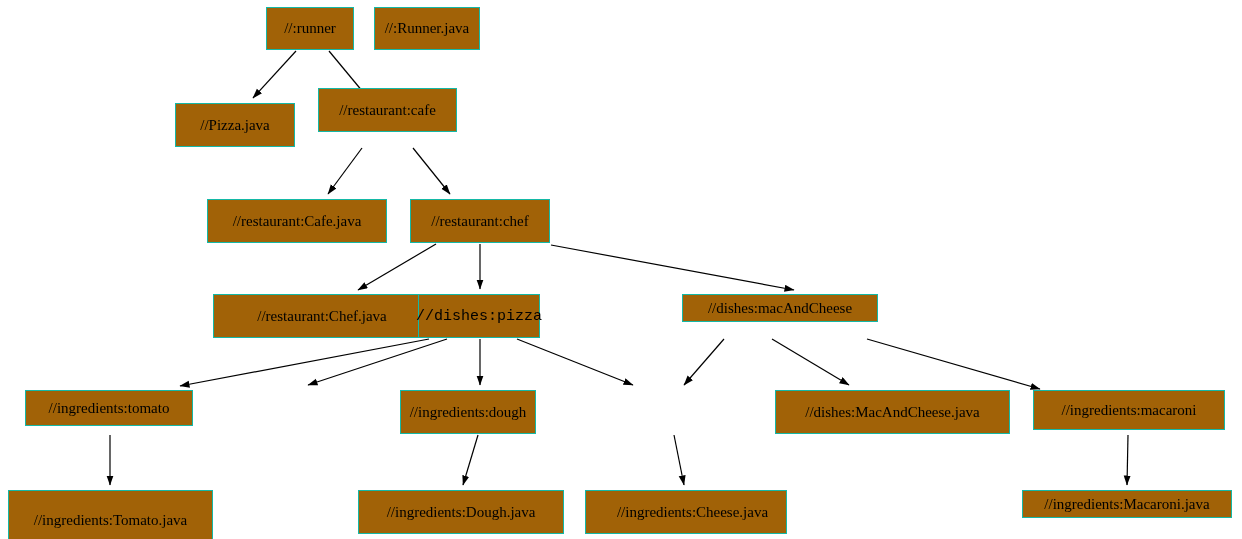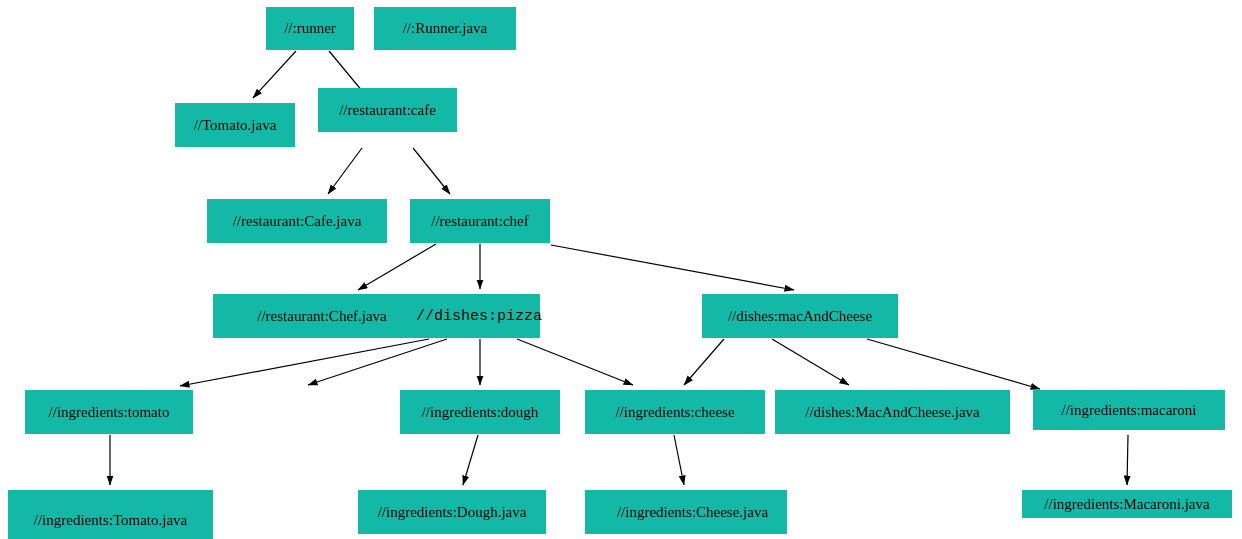--- a/index.html
+++ b/index.html
@@ -18,22 +18,22 @@
   #edges {
     position: absolute;
     left: 0;
     top: 0;
     width: 1242px;
     height: 539px;
   }
   .node {
     position: absolute;
     box-sizing: border-box;
-    background: #14b8a6;
-    border: 5px solid #14b8a6;
+    background: #a16207;
+    border: 1px solid #14b8a6;
     display: flex;
     align-items: center;
     justify-content: center;
     font-size: 15px;
     color: #000000;
     white-space: nowrap;
     text-align: right;
   }
   .edge-line {
     stroke: #000000;
@@ -66,36 +66,35 @@
     <line class="edge-line" x1="724" y1="339" x2="684" y2="385" marker-end="url(#arrow)"></line>
     <line class="edge-line" x1="772" y1="339" x2="849" y2="385" marker-end="url(#arrow)"></line>
     <line class="edge-line" x1="867" y1="339" x2="1040" y2="389" marker-end="url(#arrow)"></line>
     <line class="edge-line" x1="110" y1="435" x2="110" y2="485" marker-end="url(#arrow)"></line>
     <line class="edge-line" x1="478" y1="435" x2="463" y2="485" marker-end="url(#arrow)"></line>
     <line class="edge-line" x1="674" y1="435" x2="684" y2="485" marker-end="url(#arrow)"></line>
     <line class="edge-line" x1="1128" y1="435" x2="1127" y2="485" marker-end="url(#arrow)"></line>
   </svg>
 
   <div class="node" style="left:266px;  top:7px;   width:88px;  height:43px;">//:runner</div>
-  <div class="node" style="left:374px;  top:7px;   width:142px; height:43px;">//:Runner.java</div>
+  <div class="node" style="left:374px;  top:7px;   width:106px; height:43px;">//:Runner.java</div>
 
-  <div class="node" style="left:175px;  top:103px; width:120px; height:44px;">//Tomato.java</div>
+  <div class="node" style="left:175px;  top:103px; width:120px; height:44px;">//Pizza.java</div>
   <div class="node" style="left:318px;  top:88px; width:139px; height:44px;">//restaurant:cafe</div>
 
   <div class="node" style="left:207px;  top:199px; width:180px; height:44px;">//restaurant:Cafe.java</div>
   <div class="node" style="left:410px;  top:199px; width:140px; height:44px;">//restaurant:chef</div>
 
   <div class="node" style="left:213px;  top:294px; width:218px; height:44px;">//restaurant:Chef.java</div>
   <div class="node" style="left:418px;  top:294px; width:122px; height:44px;font-family:Liberation Mono, monospace;">//dishes:pizza</div>
-  <div class="node" style="left:702px;  top:294px; width:196px; height:44px;">//dishes:macAndCheese</div>
+  <div class="node" style="left:682px;  top:294px; width:196px; height:28px;">//dishes:macAndCheese</div>
 
-  <div class="node" style="left:25px;   top:390px; width:168px; height:44px;">//ingredients:tomato</div>
-  <div class="node" style="left:400px;  top:390px; width:160px; height:44px;">//ingredients:dough</div>
-  <div class="node" style="left:585px;  top:390px; width:180px; height:44px;">//ingredients:cheese</div>
+  <div class="node" style="left:25px;   top:390px; width:168px; height:36px;">//ingredients:tomato</div>
+  <div class="node" style="left:400px;  top:390px; width:136px; height:44px;">//ingredients:dough</div>
   <div class="node" style="left:775px;  top:390px; width:235px; height:44px;">//dishes:MacAndCheese.java</div>
   <div class="node" style="left:1033px; top:390px; width:192px; height:40px;">//ingredients:macaroni</div>
 
   <div class="node" style="left:8px;    top:490px; width:205px; height:61px;">//ingredients:Tomato.java</div>
-  <div class="node" style="left:358px;  top:490px; width:188px; height:44px;">//ingredients:Dough.java</div>
+  <div class="node" style="left:358px;  top:490px; width:206px; height:44px;">//ingredients:Dough.java</div>
   <div class="node" style="left:585px;  top:490px; width:202px; height:44px;padding-left:13px;">//ingredients:Cheese.java</div>
   <div class="node" style="left:1022px; top:490px; width:210px; height:28px;">//ingredients:Macaroni.java</div>
 
 </div>
 
 </body></html>

